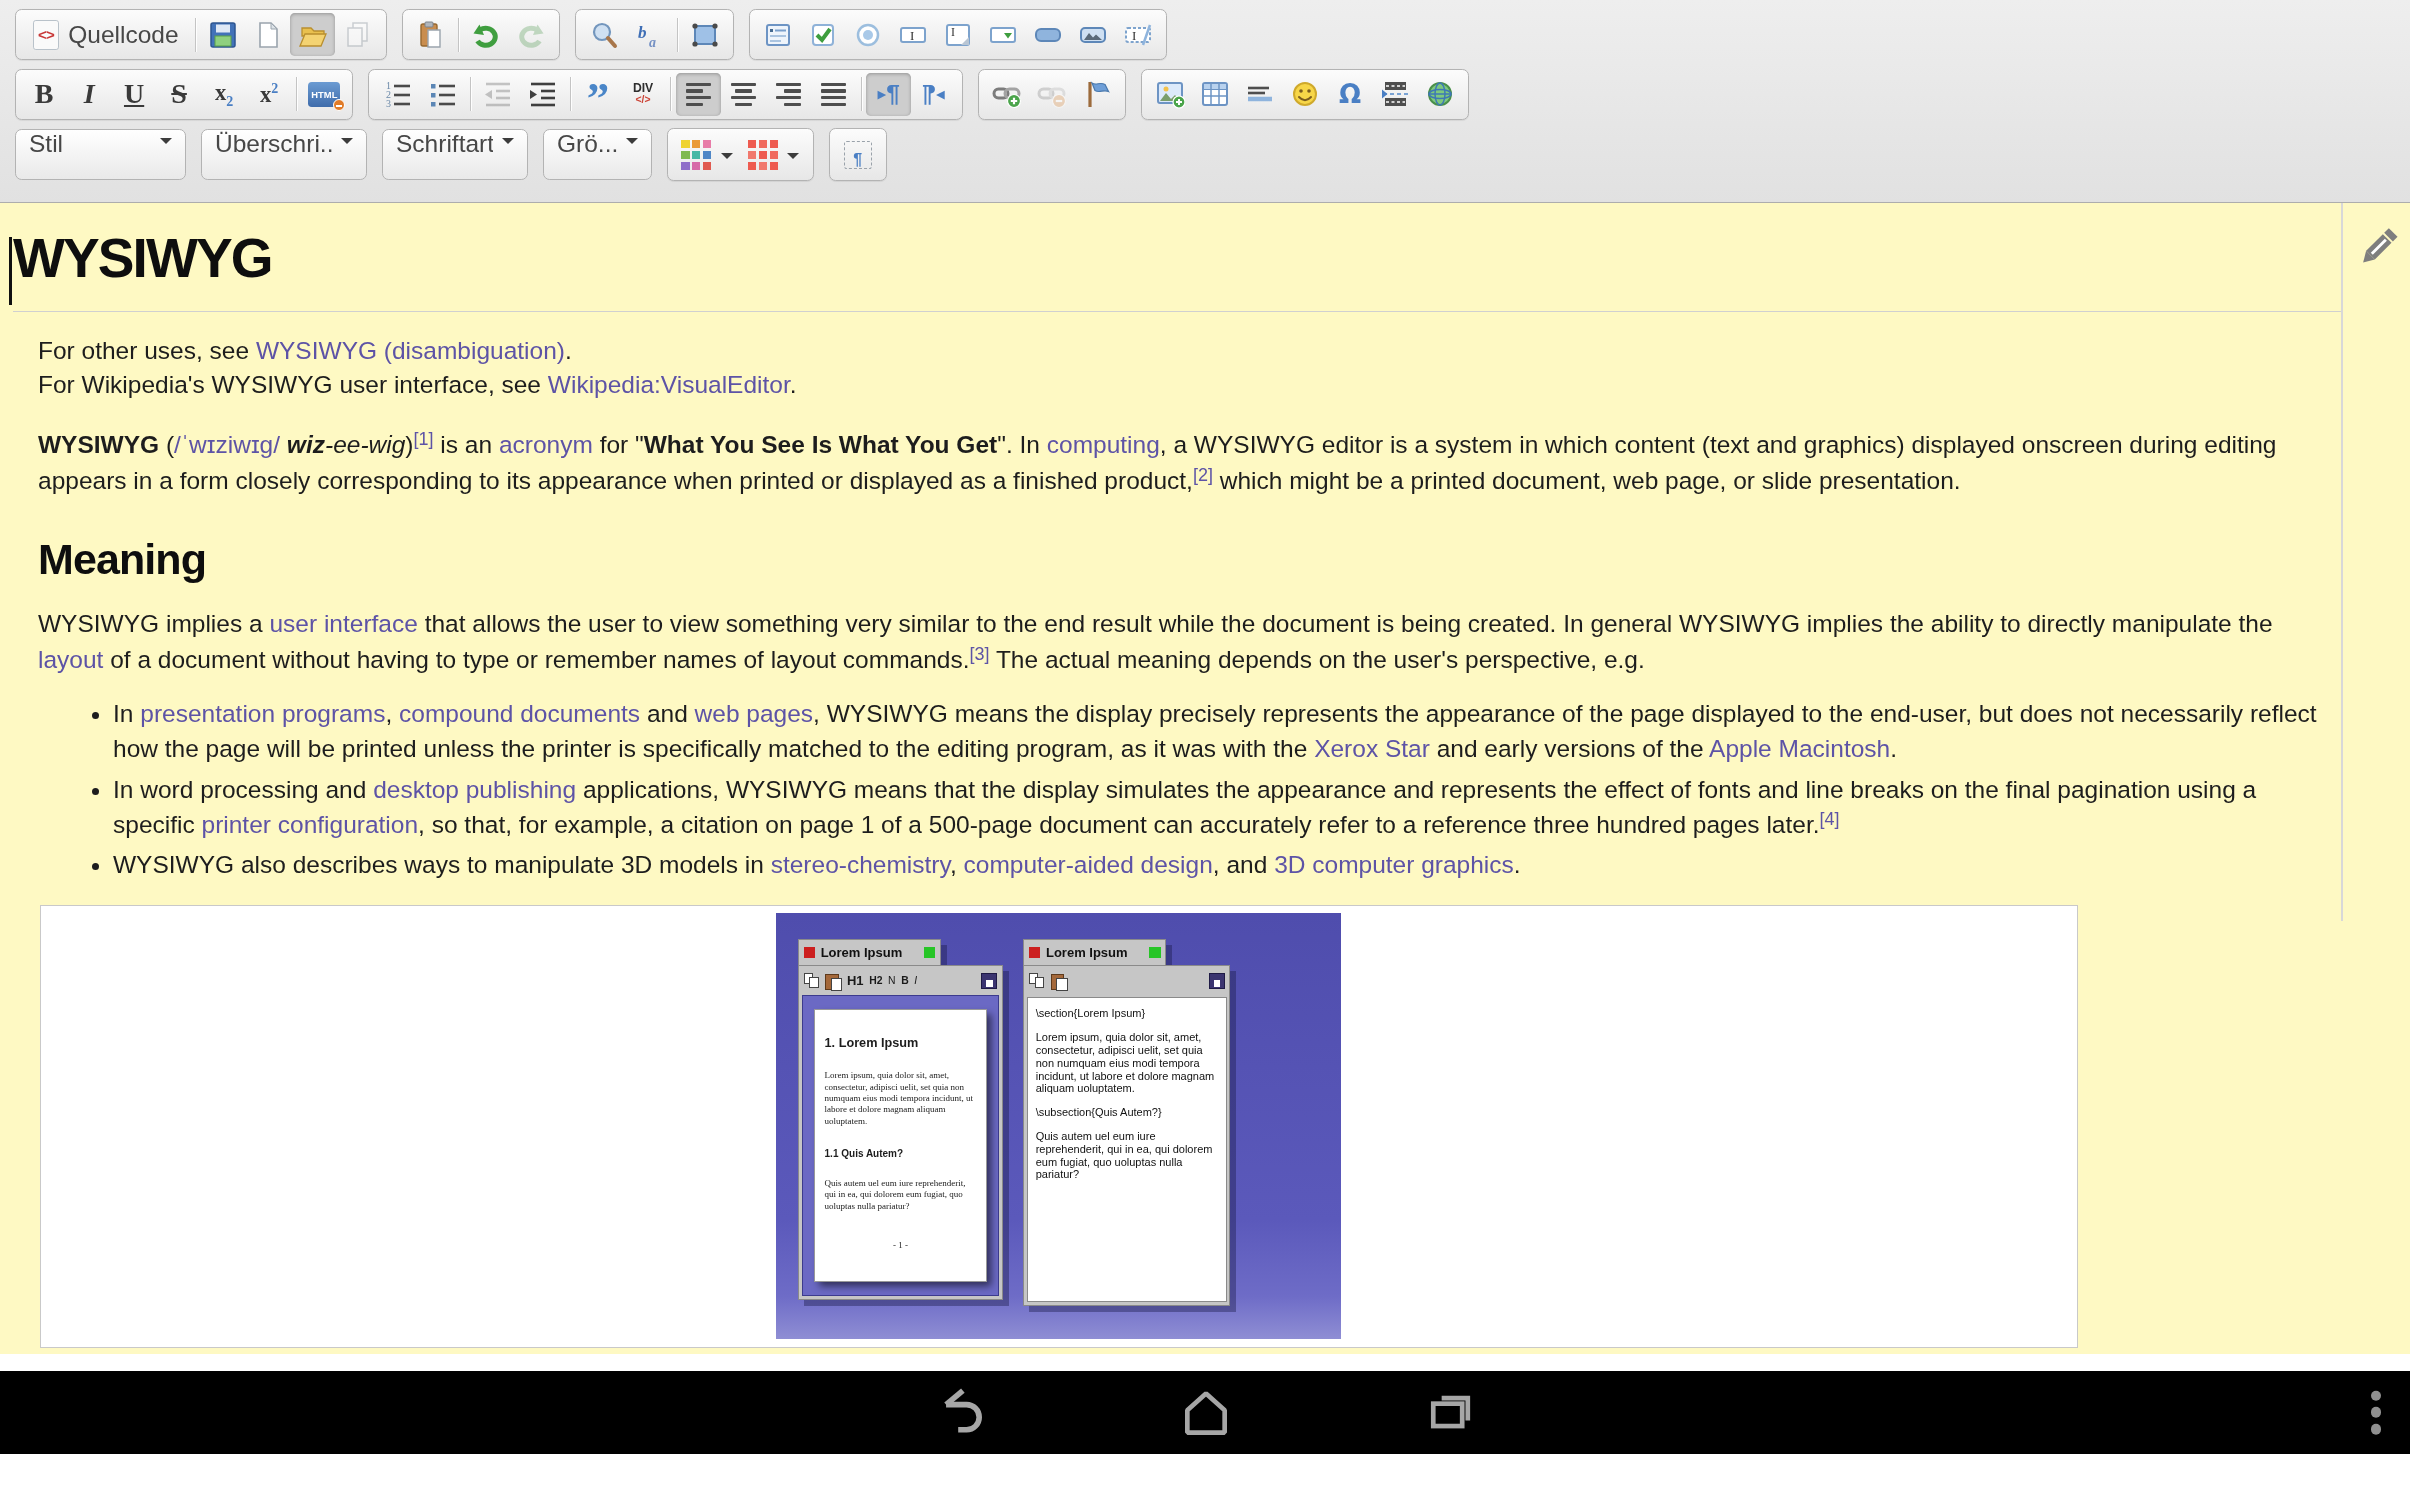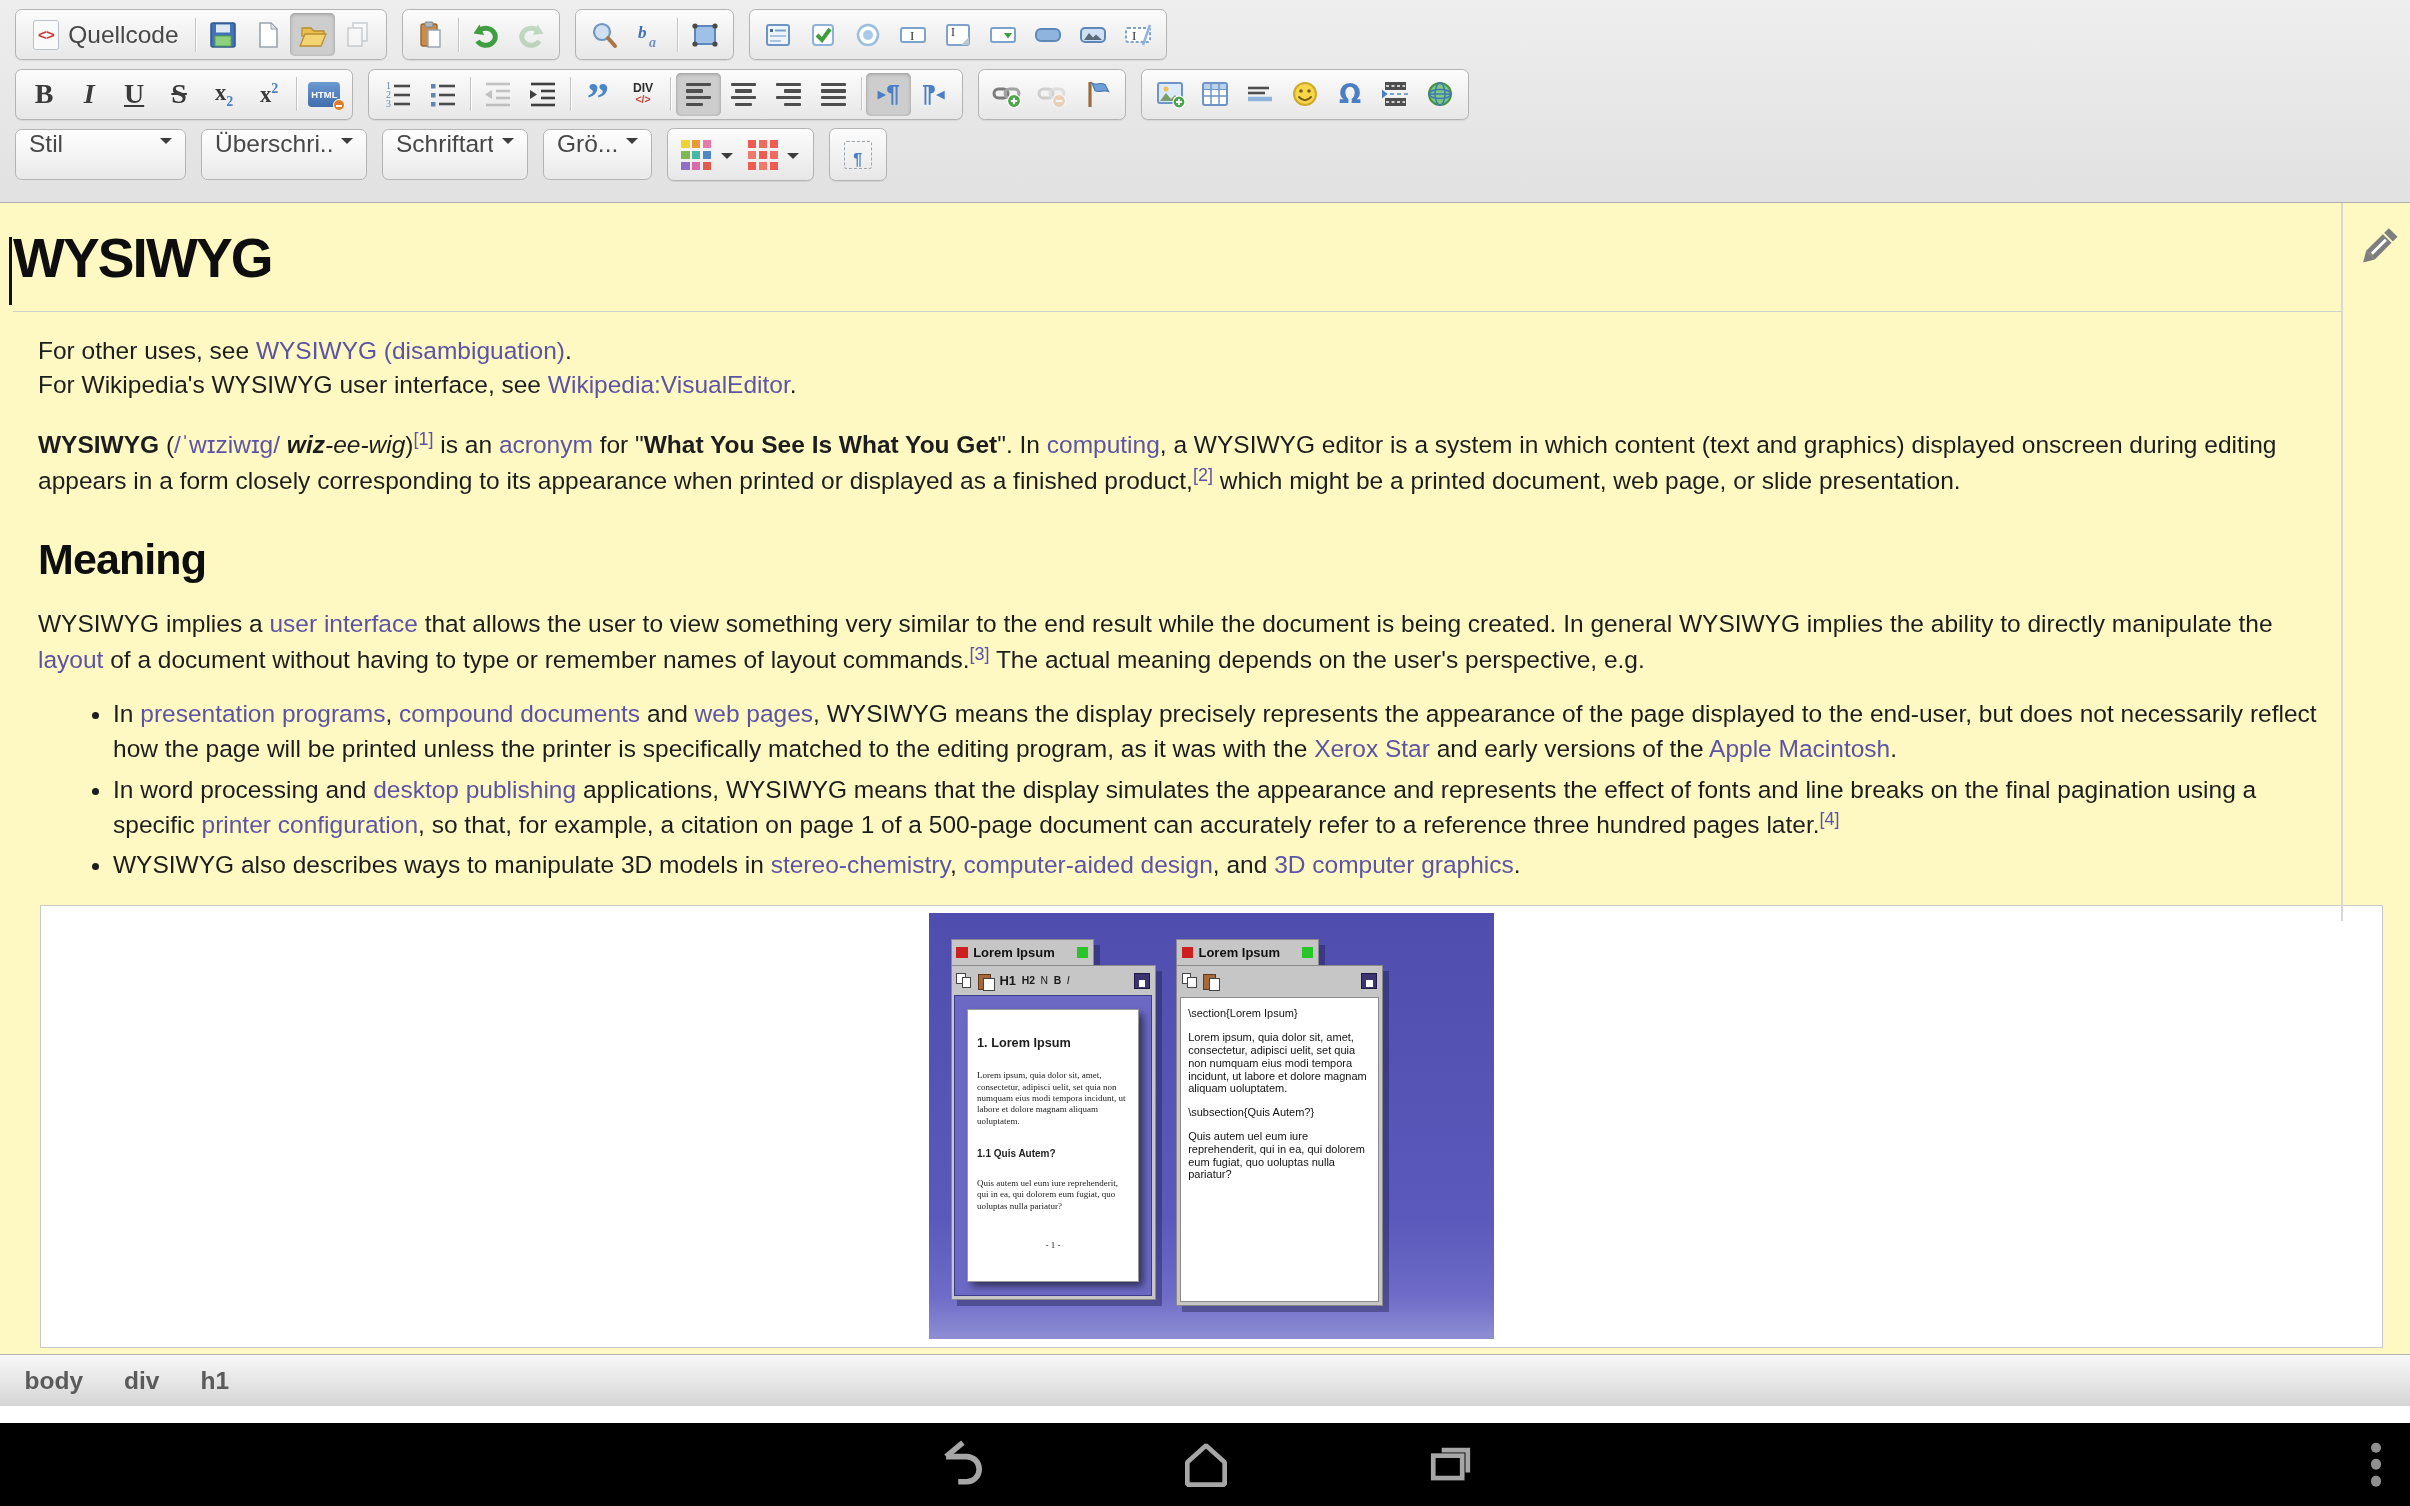--- a/index.html
+++ b/index.html
@@ -91,21 +91,21 @@
   ul.doc-list li { margin-bottom:5.6px; line-height:35px; }
   .rt-link { color:#5d53a6; }
   .rt-ref { color:#5d53a6; font-size:18px; vertical-align:8.5px; line-height:0; }
   .rt-bold { font-weight:700; }
   .rt-italic { font-style:italic; }
   .rt-bolditalic { font-weight:700; font-style:italic; }
   .right-rule { position:absolute; left:2341px; top:0; width:1.9px; height:718px; background:#d8d8d8; }
   .pencil { position:absolute; left:2352px; top:19px; width:51px; height:51px; cursor:pointer; }
 
   
-  .figure-box { margin:22.6px 0 0 1.9px; width:2343px; height:443px;
+  .figure-box { margin:22.6px 0 0 1.9px; width:2038px; height:443px;
     border:1.9px solid #c9c9c9; background:#fff; }
   .wys-image { position:relative; width:565px; height:426px; margin:7.5px auto 0; cursor:pointer;
     background:linear-gradient(180deg,#4f4dad 0%,#5b59bb 72%,#6e6cc7 90%,#8f8ed4 100%); }
   .win { position:absolute; filter:drop-shadow(6.6px 6.6px 0 rgba(25,25,70,.4)); }
   .win-left { left:21.7px; top:26px; width:205px; }
   .win-right { left:247px; top:26px; width:207px; }
   .win-tab { display:flex; align-items:center; gap:5.6px; width:143px; height:25.4px;
     background:#c6c6c6; border:1.9px solid #8a8a8a; border-bottom:none; padding:0 4.7px; }
   .sq { width:11.3px; height:11.3px; flex:none; }
   .sq.red { background:#cc1f1f; }
@@ -677,25 +677,20 @@
           <g transform="rotate(45 27 27)">
             <rect x="21" y="4" width="13" height="7" fill="#7e7e7e"></rect>
             <rect x="21" y="13" width="13" height="25" fill="#7e7e7e"></rect>
             <rect x="26" y="15" width="3" height="21" fill="#fff"></rect>
             <path d="M21 38 h13 l-6.5 11 z" fill="#7e7e7e"></path>
           </g>
         </svg>
     </div>
   </div>
 
-  <div class="elements-path">
-    <span>body</span>
-    <span>div</span>
-    <span>h1</span>
-  </div>
 
   <div class="gap-strip"></div>
 
   <div class="navbar">
     <div class="nav-btn">
       <svg width="60" height="56" viewBox="0 0 64 60">
           <path d="M34 6 L16 21" stroke="#a6a6a6" stroke-width="6" fill="none"></path>
           <path d="M16 21 h22 a13.5 13.5 0 0 1 0 27 h-9" stroke="#a6a6a6" stroke-width="6" fill="none"></path>
         </svg>
     </div>

